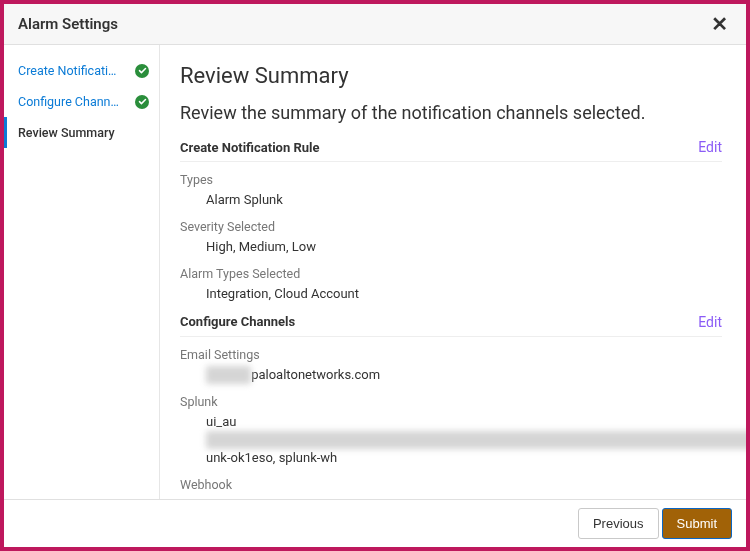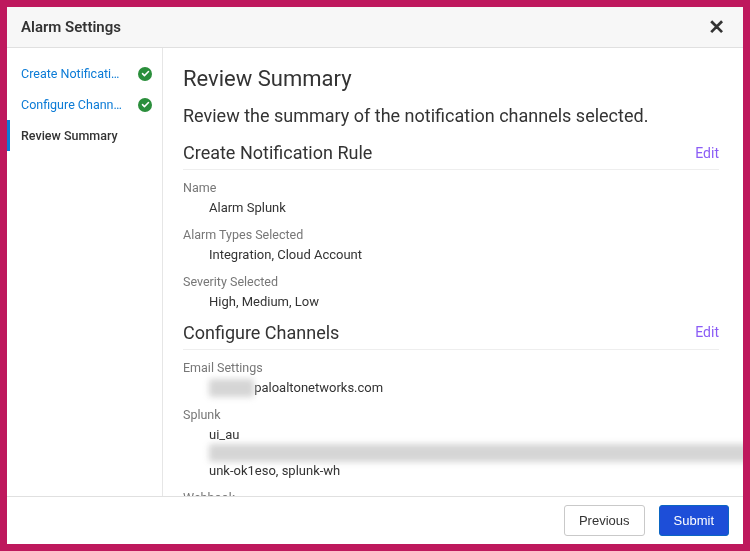--- a/index.html
+++ b/index.html
@@ -1,42 +1,42 @@
 <!DOCTYPE html>
 <html><head>
 <meta charset="utf-8">
 <style>
   * { box-sizing: border-box; margin: 0; padding: 0; }
   html, body { width: 750px; height: 551px; font-family: -apple-system, BlinkMacSystemFont, "Segoe UI", Roboto, "Helvetica Neue", Arial, sans-serif; background: #fff; color: #333; }
-  .modal { width: 750px; height: 551px; display: flex; flex-direction: column; border: 7px solid #be185d; background: #f7f7f7; }
+  .modal { width: 750px; height: 551px; display: flex; flex-direction: column; border: 4px solid #be185d; background: #f7f7f7; }
   .header { display: flex; align-items: center; justify-content: space-between; padding: 8px 14px 8px 14px; border-bottom: 1px solid #e0e0e0; background: #f7f7f7; }
   .header-title { font-size: 15px; font-weight: 600; color: #333; }
   .close-x { font-size: 20px; font-weight: 700; color: #333; cursor: pointer; line-height: 1; padding: 2px 4px; }
   .body { flex: 1; display: flex; overflow: hidden; }
   .sidebar { width: 156px; background: #fff; border-right: 1px solid #e6e6e6; padding-top: 10px; }
   .step { display: flex; align-items: center; justify-content: space-between; padding: 8px 10px 8px 14px; font-size: 12.5px; cursor: pointer; position: relative; }
   .step .label { color: #0b7bd6; white-space: nowrap; overflow: hidden; text-overflow: ellipsis; max-width: 105px; }
   .step.active::before { content: ""; position: absolute; left: 0; top: 0; bottom: 0; width: 3px; background: #0b7bd6; }
   .step.active .label { color: #333; font-weight: 500; }
   .check { width: 14px; height: 14px; border-radius: 50%; background: #2a8e3b; display: inline-flex; align-items: center; justify-content: center; flex-shrink: 0; }
   .check svg { width: 9px; height: 9px; display: block; }
   .content { flex: 1; background: #fff; padding: 18px 24px 10px 20px; overflow: auto; }
   .page-title { font-size: 22px; font-weight: 400; color: #333; margin-bottom: 14px; }
   .page-desc { font-size: 18px; color: #333; margin-bottom: 16px; }
   .section-row { display: flex; align-items: center; justify-content: space-between; padding-bottom: 6px; border-bottom: 1px solid #eee; margin-bottom: 10px; margin-top: 4px; }
-  .section-title { font-size: 18px; font-weight: 400; color: #333; }
+  .section-title { font-size: 13px; font-weight: 700; color: #333; }
   .edit-link { font-size: 14px; color: #8b5cf6; cursor: pointer; }
   .field { margin-bottom: 10px; }
   .field-label { font-size: 12.5px; color: #777; margin-bottom: 4px; }
   .field-value { font-size: 13px; color: #333; padding-left: 26px; line-height: 1.4; }
   .redact-inline { display:inline-block; background:#d5d5d5; filter: blur(3px); color: transparent; border-radius:2px; }
-  .footer { height: 48px; background: #fff; border-top: 1px solid #e0e0e0; display: flex; align-items: center; justify-content: flex-end; padding: 0 14px; gap: 14px; }
+  .footer { height: 48px; background: #fff; border-top: 1px solid #e0e0e0; display: flex; align-items: center; justify-content: flex-end; padding: 0 14px; gap: 3px; }
   .btn { font-size: 13px; padding: 7px 14px; border-radius: 3px; cursor: pointer; border: 1px solid transparent; }
   .btn-secondary { background: #fff; color: #333; border-color: #c9c9c9; }
-  .btn-primary { background: #1d4ed8; color: #fff; border-color: #0b66c3; font-weight: 500; }
+  .btn-primary { background: #a16207; color: #fff; border-color: #0b66c3; font-weight: 500; }
 </style>
 </head>
 <body>
 
 <div class="modal">
 
   <div class="header">
     <div class="header-title">Alarm Settings</div>
     <div class="close-x">✕</div>
   </div>
@@ -68,30 +68,30 @@
     <div class="content">
       <h1 class="page-title">Review Summary</h1>
       <p class="page-desc">Review the summary of the notification channels selected.</p>
 
       <div class="section-row">
         <div class="section-title">Create Notification Rule</div>
         <div class="edit-link">Edit</div>
       </div>
 
       <div class="field">
-        <div class="field-label">Name</div>
+        <div class="field-label">Types</div>
         <div class="field-value">Alarm Splunk</div>
+      </div>
+      <div class="field">
+        <div class="field-label">Severity Selected</div>
+        <div class="field-value">High, Medium, Low</div>
       </div>
       <div class="field">
         <div class="field-label">Alarm Types Selected</div>
         <div class="field-value">Integration, Cloud Account</div>
-      </div>
-      <div class="field">
-        <div class="field-label">Severity Selected</div>
-        <div class="field-value">High, Medium, Low</div>
       </div>
 
       <div class="section-row" style="margin-top:8px;">
         <div class="section-title">Configure Channels</div>
         <div class="edit-link">Edit</div>
       </div>
 
       <div class="field">
         <div class="field-label">Email Settings</div>
         <div class="field-value">

